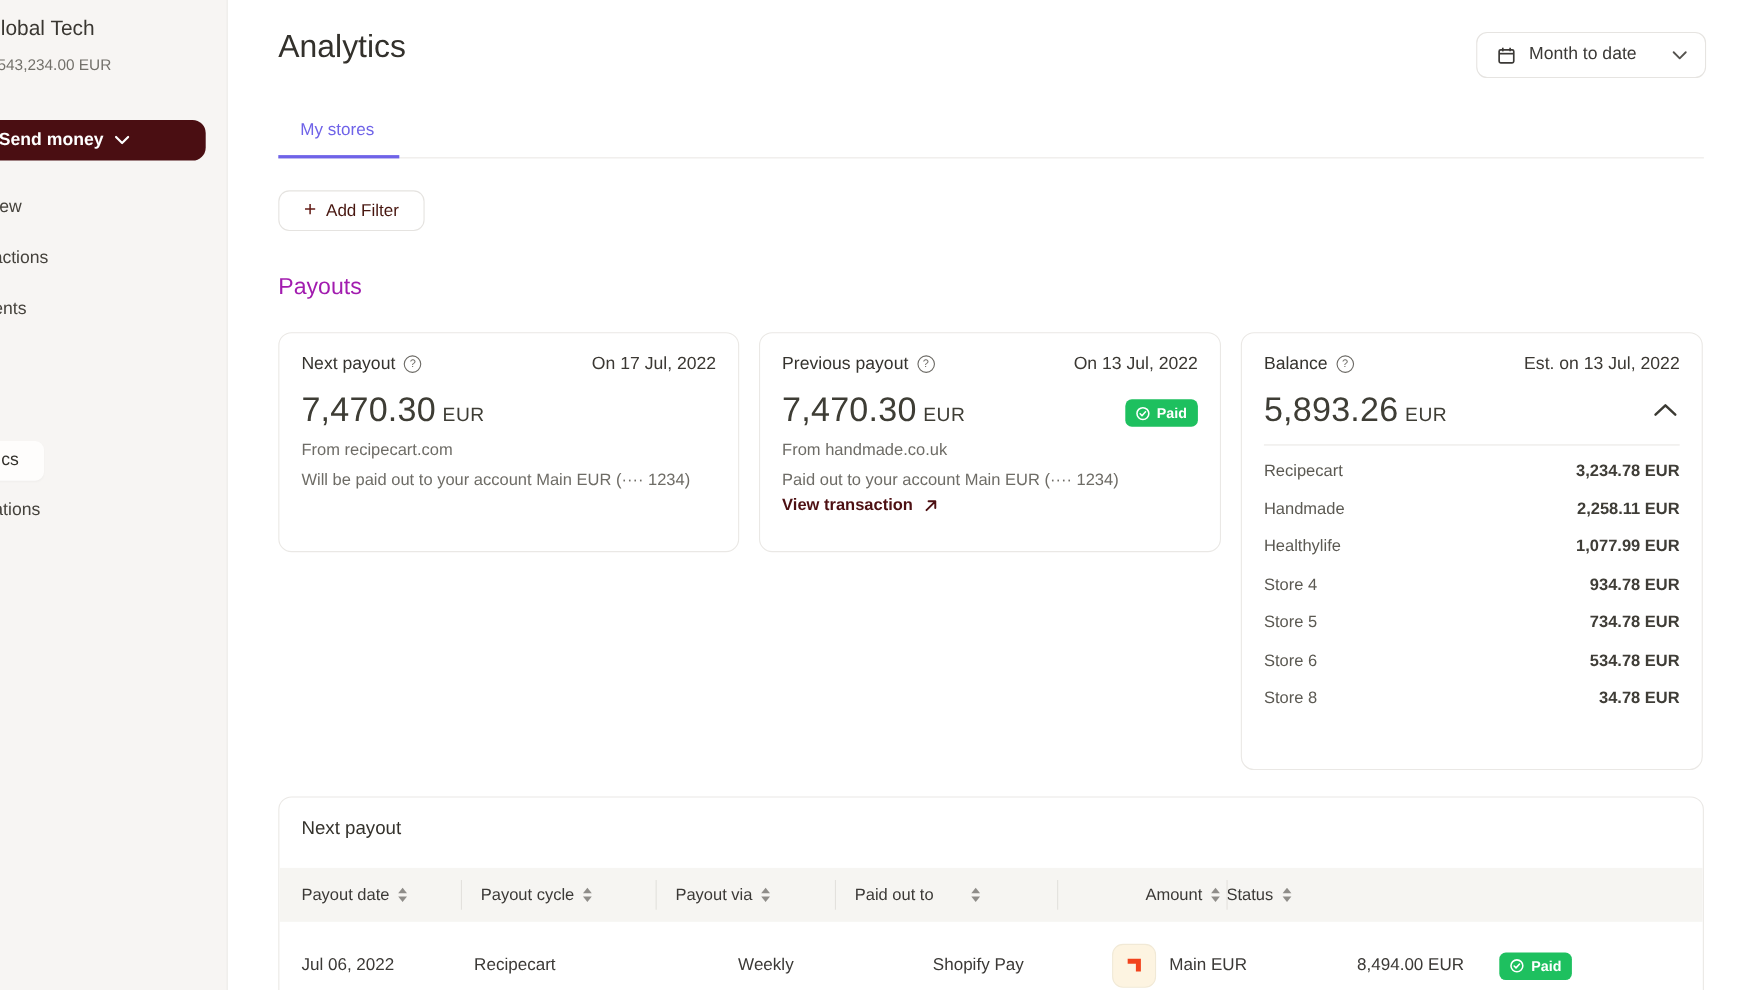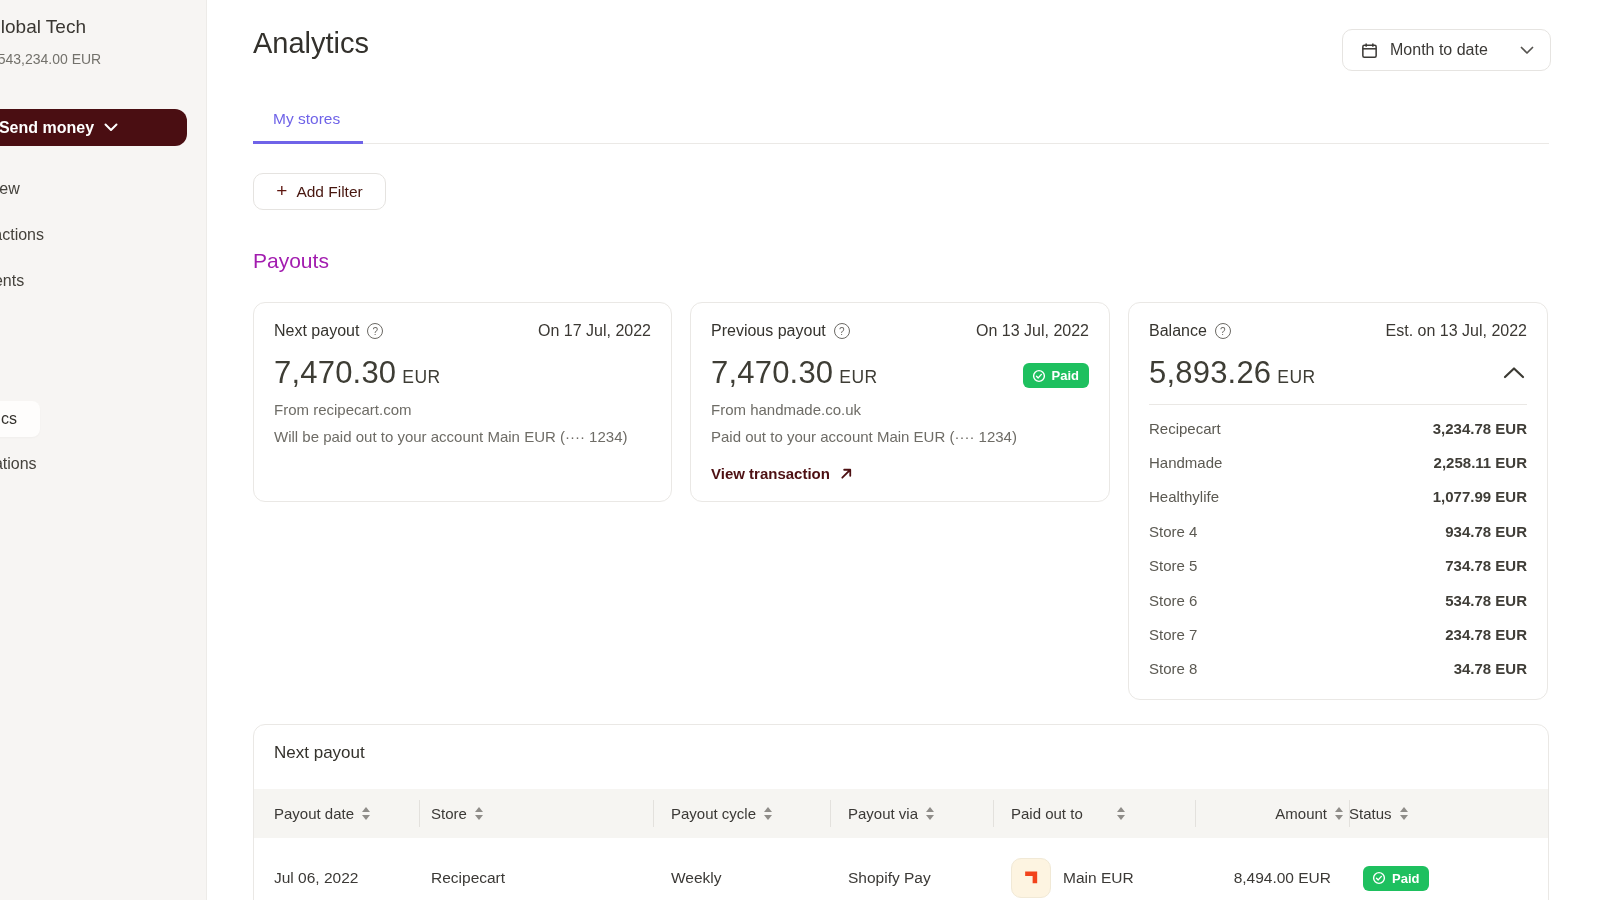--- a/index.html
+++ b/index.html
@@ -51,21 +51,21 @@
   .card-title-wrap { display:flex; align-items:center; gap:8px; font-size:16px; color:#35332e; }
   .help { width:16px; height:16px; border:1.4px solid #6b6964; border-radius:50%;
           font-size:10px; color:#6b6964; display:inline-flex; align-items:center;
           justify-content:center; cursor:pointer; }
   .card-date { font-size:16px; color:#3b3833; }
   .amount-row { margin-top:17px; display:flex; align-items:flex-end; justify-content:space-between;text-align:right; }
   .big-amount { font-size:31px; color:#3e3d35; letter-spacing:0.2px; line-height:1; white-space:nowrap; }
   .big-cur { font-size:17.5px; margin-left:6px; letter-spacing:0.5px; }
   .muted-line { margin-top:13px; font-size:15px; color:#6e6c66; }
   .muted-line + .muted-line { margin-top:10px; }
-  .view-link { margin-top:20px; font-size:15px; font-weight:bold; color:#4d1013;
+  .view-link { margin-top:6px; font-size:15px; font-weight:bold; color:#4d1013;
                display:flex; align-items:center; gap:9px; cursor:pointer; }
   .badge { display:inline-flex; align-items:center; gap:6px; background:#1ec05f; color:#fff;
            font-size:13px; font-weight:bold; padding:5px 10px 5px 9px; border-radius:6px; }
   .collapse-btn { background:none; border:none; cursor:pointer; padding:2px; margin-bottom:4px; }
   .bal-divider { margin-top:16px; border-top:1px solid #eae8e5; }
   .balance-row { height:34.4px; display:flex; align-items:center; justify-content:space-between; }
   .balance-rows { margin-top:6px; }
   .b-name { font-size:15px; color:#5b5952; }
   .b-amt  { font-size:15px; color:#3f3d37;font-weight:bold; }
 
@@ -217,42 +217,31 @@
         </div>
         <div class="balance-row">
           <span class="b-name">Store 5</span>
           <span class="b-amt">734.78 EUR</span>
         </div>
         <div class="balance-row">
           <span class="b-name">Store 6</span>
           <span class="b-amt">534.78 EUR</span>
         </div>
         <div class="balance-row">
-          <span class="b-name">Store 7</span>
-          <span class="b-amt">234.78 EUR</span>
-        </div>
-        <div class="balance-row">
           <span class="b-name">Store 8</span>
           <span class="b-amt">34.78 EUR</span>
         </div>
       </div>
   </section>
 
   <section class="table-card">
     <div class="table-title">Next payout</div>
     <div class="thead">
         <div class="th" style="width: 165px; padding-left: 20px;">
           <span>Payout date</span>
-          <span class="sort">
-            <span class="tri-up"></span>
-            <span class="tri-dn"></span>
-          </span>
-        </div>
-        <div class="th sep" style="width: 234px; padding-left: 12px;">
-          <span>Store</span>
           <span class="sort">
             <span class="tri-up"></span>
             <span class="tri-dn"></span>
           </span>
         </div>
         <div class="th sep" style="width: 177px; padding-left: 18px;">
           <span>Payout cycle</span>
           <span class="sort">
             <span class="tri-up"></span>
             <span class="tri-dn"></span>

